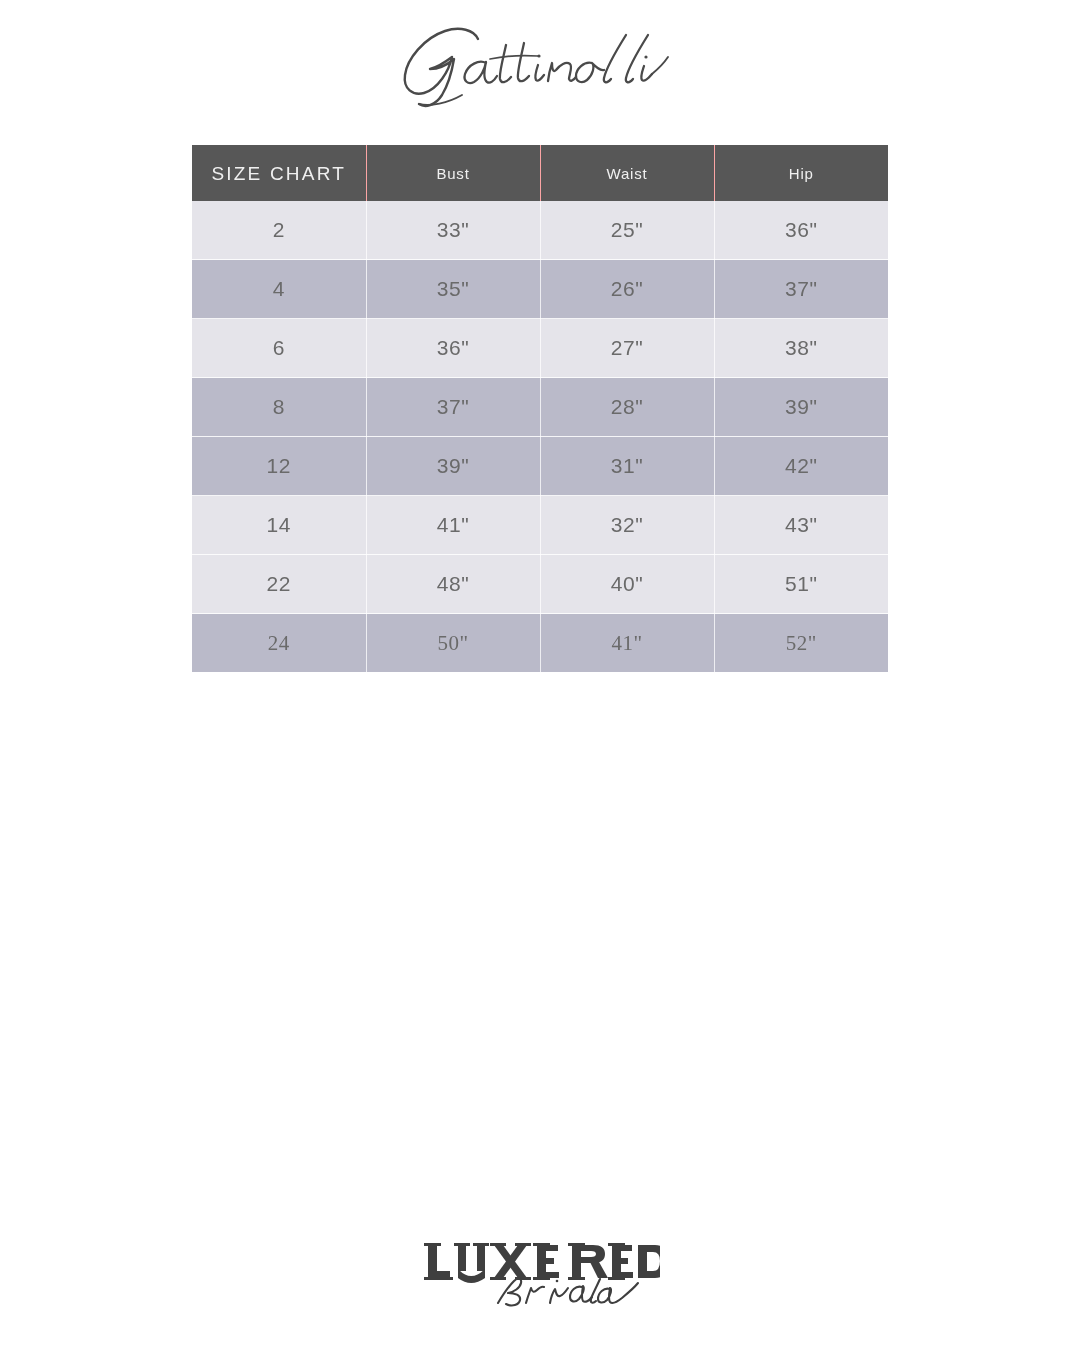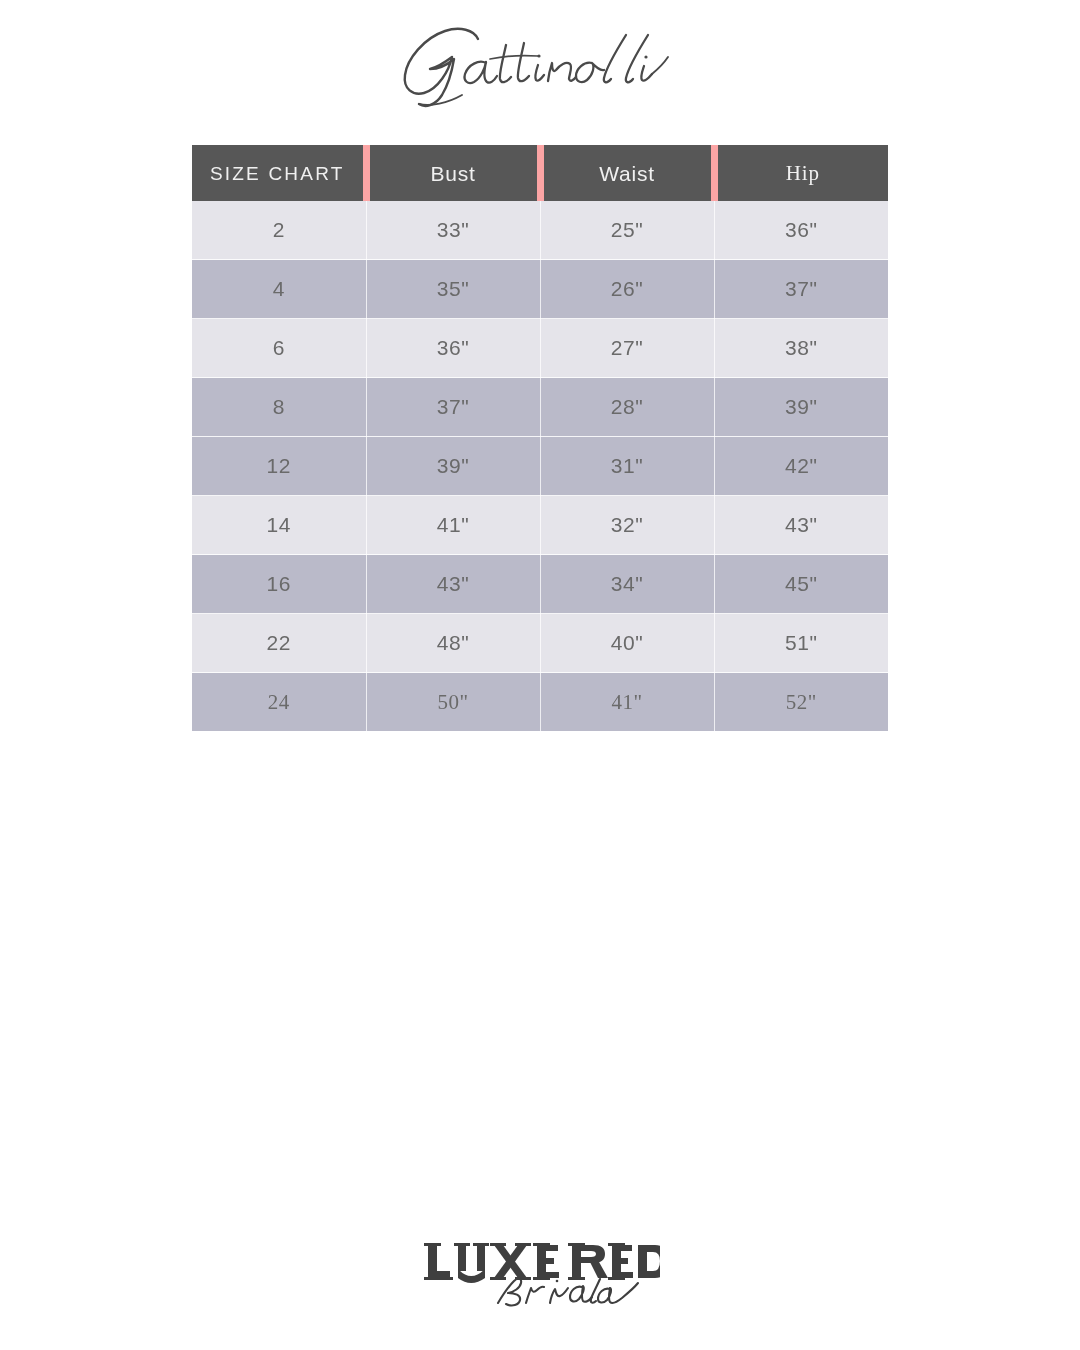--- a/index.html
+++ b/index.html
@@ -44,38 +44,38 @@
   .size-table col.c-waist { width: 174px; }
   .size-table col.c-hip   { width: 174px; }
 
   .size-table thead th {
     height: 56px;
     background: #575757;
     color: #f2f2f2;
     font-weight: 400;
     text-align: center;
     vertical-align: middle;
-    border-right: 7px solid #fca5a5;
+    border-right: 1px solid #fca5a5;
     padding: 0;
   }
-  .size-table thead th:last-child { border-right: none; font-family: Liberation Serif, serif; }
+  .size-table thead th:last-child { border-right: none; }
 
   .hdr-label {
     display: block;
     font-size: 20px;
     letter-spacing: 1.6px;
     line-height: 1;
     color: #f0f0f0;
   }
   .hdr-label.caps {
     font-size: 19px;
     letter-spacing: 2.2px;
   }
   .hdr-label.title {
-    font-size: 21px;
+    font-size: 15px;
     letter-spacing: 0.8px;
   }
 
   .size-table tbody td {
     height: 58px;
     text-align: center;
     vertical-align: middle;
     font-size: 21px;
     color: #6a6a6a;
     letter-spacing: 0.5px;
@@ -193,26 +193,20 @@
         <td>39"</td>
         <td>31"</td>
         <td>42"</td>
       </tr>
       <tr class="row-light">
         <td>14</td>
         <td>41"</td>
         <td>32"</td>
         <td>43"</td>
       </tr>
-      <tr class="row-dark">
-        <td>16</td>
-        <td>43"</td>
-        <td>34"</td>
-        <td>45"</td>
-      </tr>
       <tr class="row-light">
         <td>22</td>
         <td>48"</td>
         <td>40"</td>
         <td>51"</td>
       </tr>
       <tr class="row-dark">
         <td>24</td>
         <td>50"</td>
         <td>41"</td>

